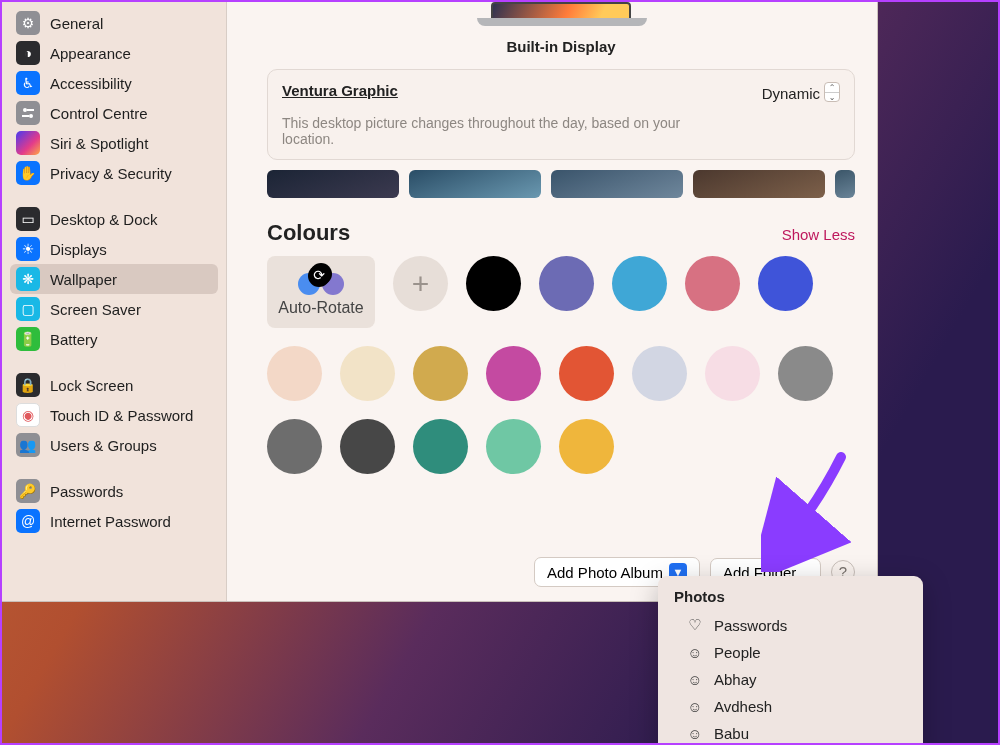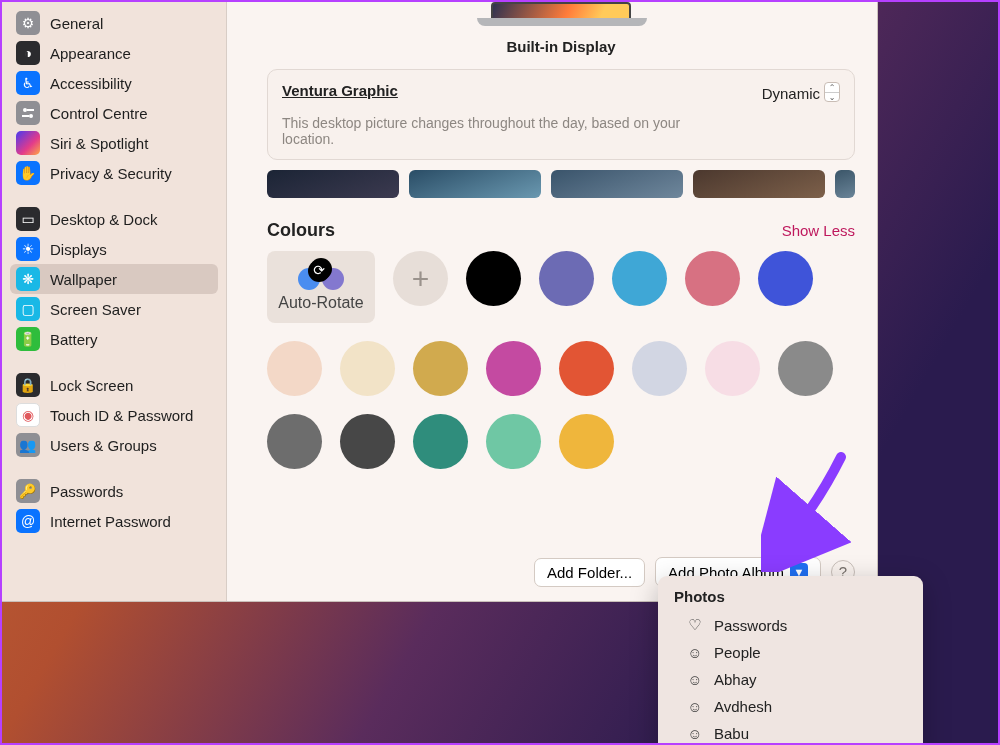--- a/index.html
+++ b/index.html
@@ -98,21 +98,21 @@
 
   .thumb-row { display:flex; gap:10px; margin-top:10px; overflow:hidden;}
   .thumb { width:132px; height:28px; border-radius:6px; flex-shrink:0;}
   .th1{background:linear-gradient(160deg,#1b2435,#3c3a50);}
   .th2{background:linear-gradient(160deg,#2a4d66,#6a98b0);}
   .th3{background:linear-gradient(160deg,#3a546b,#6f879c);}
   .th4{background:linear-gradient(160deg,#4b382e,#7d604a);}
   .th5{background:linear-gradient(160deg,#3a5568,#6a8498);}
 
   .section-head{display:flex;justify-content:space-between;align-items:baseline;margin-top:22px;margin-bottom:10px;}
-  .section-head h3{font-size:18px;font-weight:700;}
+  .section-head h3{font-size:22px;font-weight:700;}
   .show-less{color:#be185d;font-size:15px;}
 
   .colour-grid { display:flex; flex-wrap:wrap; gap:18px; }
   .auto-box{
     width:108px;height:72px;background:#eae1db;border-radius:8px;
     display:flex;flex-direction:column;align-items:center;justify-content:center;gap:4px;
   }
   .auto-box .dots{position:relative;width:46px;height:28px;}
   .auto-box .d{position:absolute;width:22px;height:22px;border-radius:50%;}
   .auto-box .d1{background:#4a8df0;left:0;bottom:0;}
@@ -297,25 +297,25 @@
       <div class="csw" style="background:#8a8a8a"></div>
       <div class="csw" style="background:#6d6d6d"></div>
       <div class="csw" style="background:#474747"></div>
       <div class="csw" style="background:#2f8d7c"></div>
       <div class="csw" style="background:#6fc7a4"></div>
       <div class="csw" style="background:#efb63c"></div>
     </div>
 
     <div class="footer-btns">
       <button class="btn">
-        <span>Add Folder...</span>
+        <span>Add Photo Album</span>
+        <span class="chev">▼</span>
       </button>
       <button class="btn">
-        <span>Add Photo Album</span>
-        <span class="chev">▼</span>
+        <span>Add Folder...</span>
       </button>
       <span class="help">?</span>
     </div>
   </div>
 </div>
 
 <div class="menu">
   <div class="menu-title">Photos</div>
   <div class="menu-item">
     <span class="menu-icon">♡</span>

